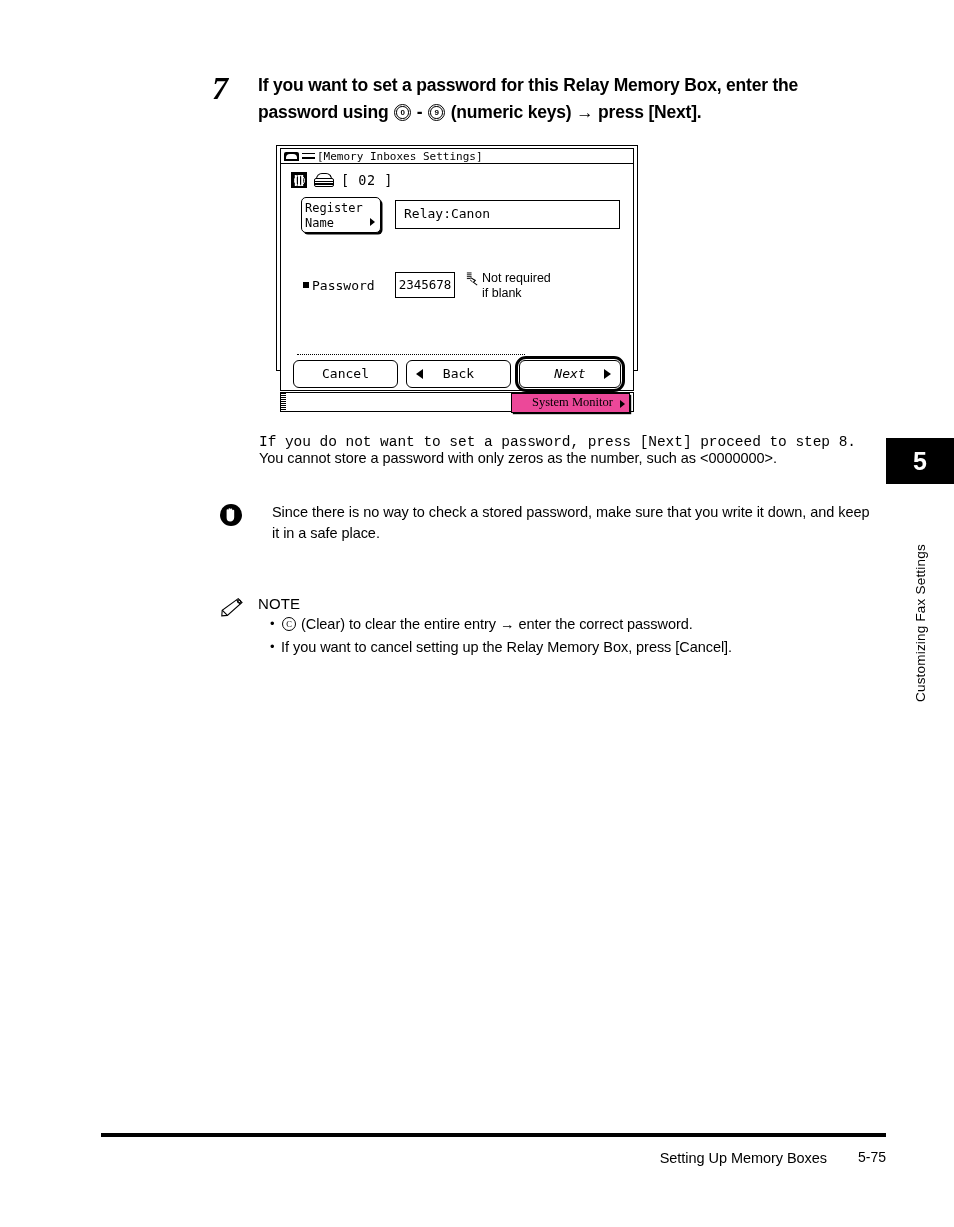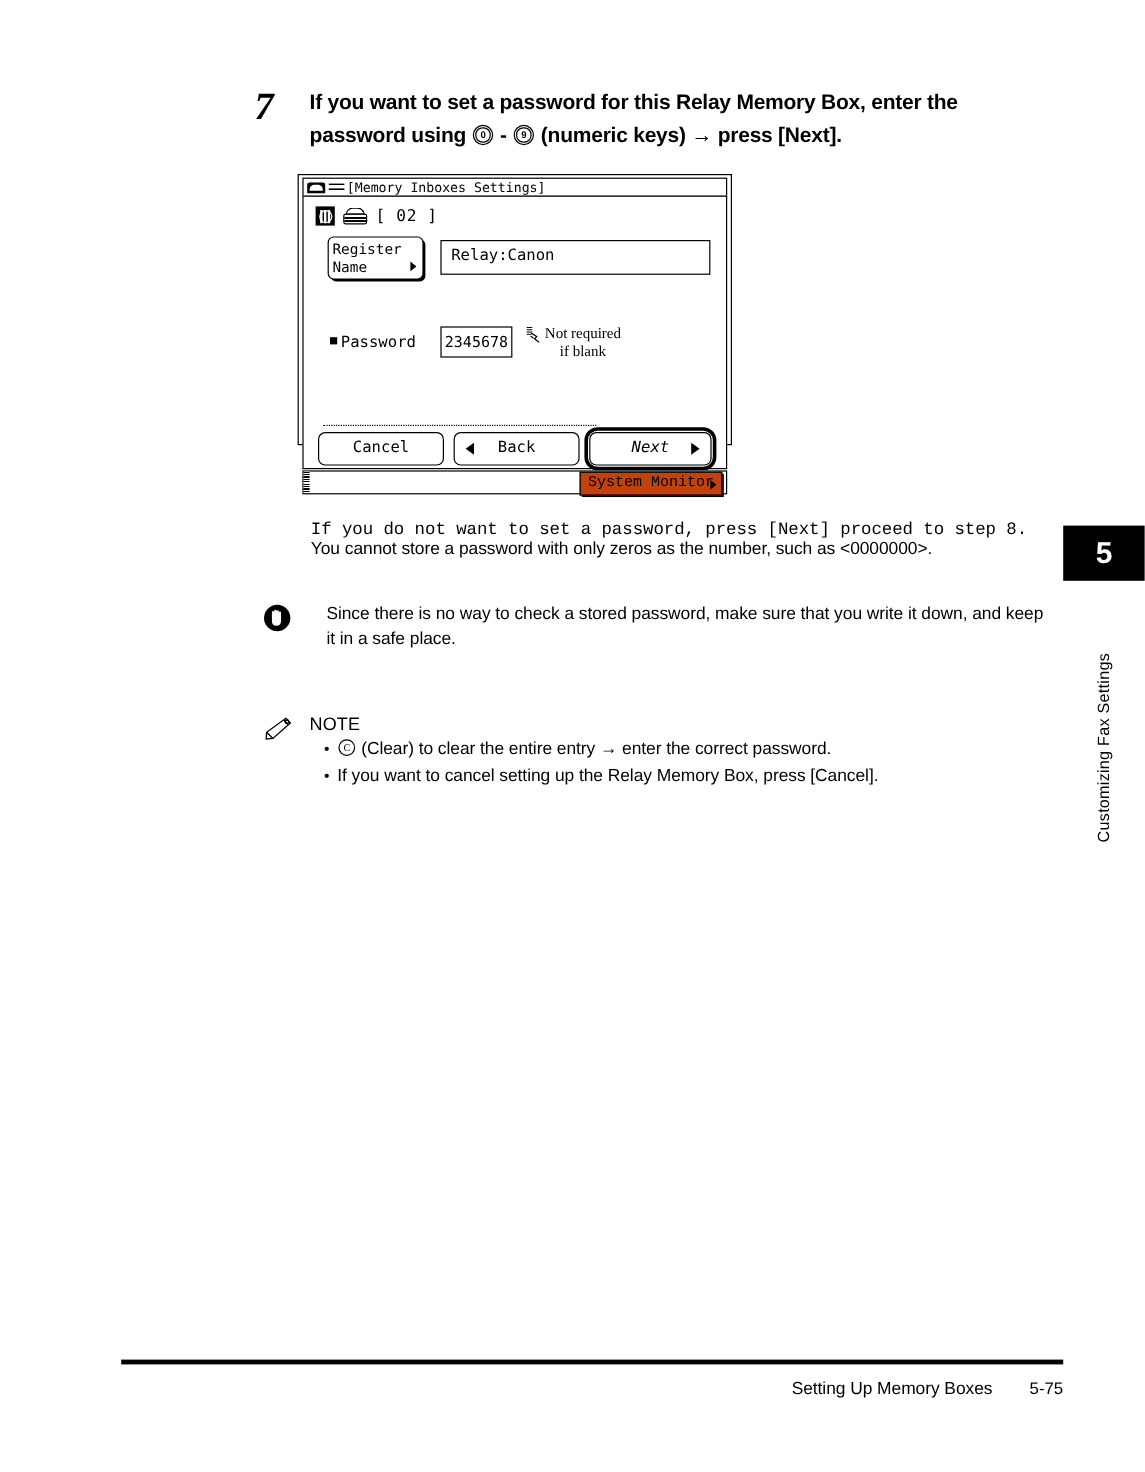--- a/index.html
+++ b/index.html
@@ -66,21 +66,21 @@
     font-style: normal;
     font-weight: bold;
     font-size: 8px;
     line-height: 8px;
   }
   .arrow-g { font-weight: bold; }
 
   
   .lcd-wrap {
     position: absolute;
-    left: 248px;
+    left: 276px;
     top: 145px;
     width: 362px;
     height: 226px;
   }
   .lcd-outer {
     position: absolute;
     left: 0; top: 0;
     width: 100%;
     height: 100%;
     border: 1.5px solid #000;
@@ -259,25 +259,24 @@
     box-sizing: border-box;
     background: #fff;
     font-family: "DejaVu Sans Mono", monospace;
     font-size: 12.5px;
     line-height: 23px;
     text-align: center;
   }
   .pw-hint {
     position: absolute;
     left: 184px; top: 107px;
-    font-family: Liberation Serif, serif;
+    font-family: Liberation Sans, sans-serif;
     font-size: 12.5px;
     line-height: 14.5px;
     padding-left: 17px;
-    text-align: center;
   }
   .hand-icon {
     position: absolute;
     left: 0; top: 1px;
     width: 15px; height: 15px;
   }
 
   .lcd-divider {
     position: absolute;
     left: 16px; top: 190px;
@@ -355,25 +354,25 @@
     width: 5px;
     background:
       repeating-linear-gradient(to bottom, #000 0 1px, #fff 1px 2px);
   }
   .sysmon-btn {
     position: absolute;
     right: 3px; top: 0px;
     width: 119px; height: 20px;
     border: 1.5px solid #000;
     box-sizing: border-box;
-    background: #c2410c;
-    font-family: Liberation Mono, monospace;
+    background: #ec4899;
+    font-family: Liberation Serif, serif;
     font-size: 12.5px;
     line-height: 17px;
-    padding-left: 6px;
+    padding-left: 20px;
     box-shadow: 1.5px 1.5px 0 -0.3px #000;
   }
   .sysmon-btn .tri {
     position: absolute;
     right: 4px; bottom: 4px;
     width: 0; height: 0;
     border-left: 5px solid #000;
     border-top: 4px solid transparent;
     border-bottom: 4px solid transparent;
   }

